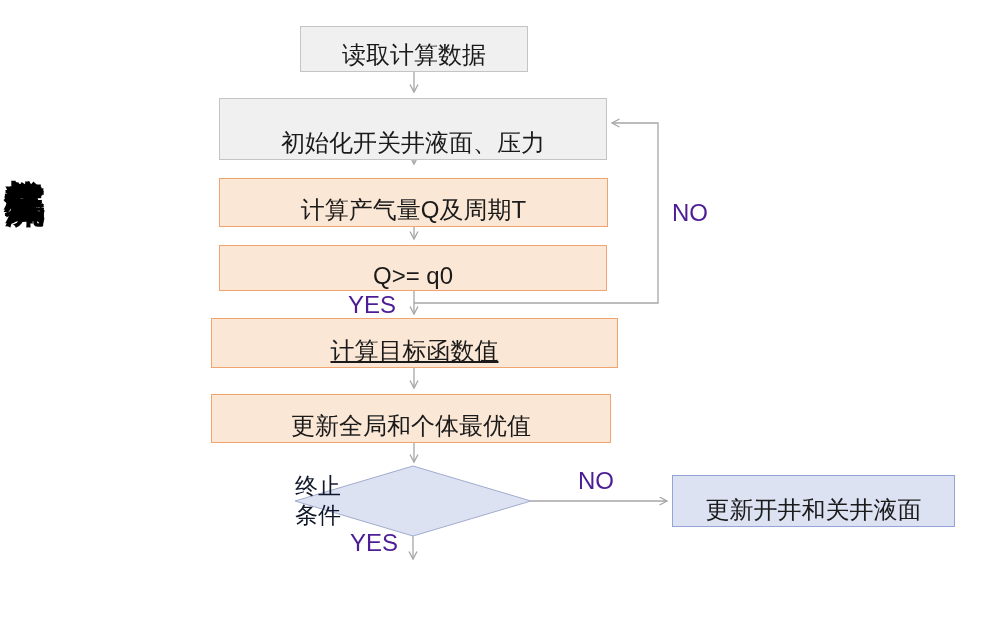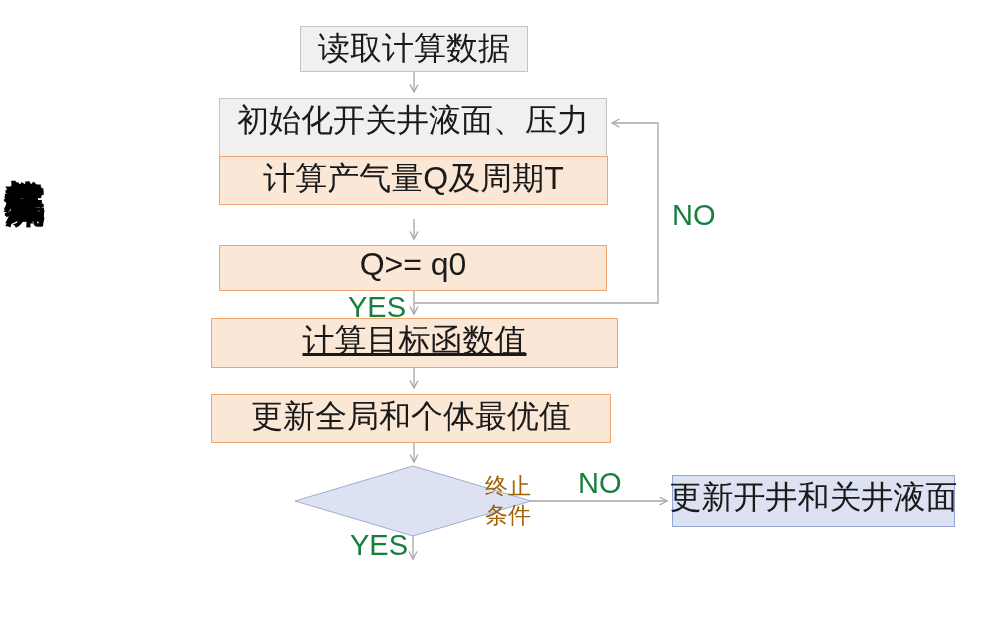--- a/index.html
+++ b/index.html
@@ -7,42 +7,42 @@
     position:relative; width:1007px; height:625px; background:#ffffff;
     font-family:"Liberation Sans","DejaVu Sans",sans-serif; overflow:hidden;
   }
   .vtitle {
     position:absolute; left:5px; top:147px;
     writing-mode:vertical-rl; text-orientation:upright;
     font-weight:bold; font-size:40px; line-height:1.0; letter-spacing:1px; color:#000;
   }
   .node {
     position:absolute; box-sizing:border-box;
-    display:flex; align-items:flex-start; justify-content:center;
-    font-size:32px; color:#1a1a1a; text-align:center; white-space:nowrap;
+    display:flex; align-items:flex-end; justify-content:center;
+    font-size:24px; color:#1a1a1a; text-align:center; white-space:nowrap;
   }
   .gray  { background:var(--gray-fill,#f0f0f0);  border:1px solid var(--gray-border,#c4c4c4); }
   .peach { background:var(--peach-fill,#fbe7d5); border:1px solid var(--peach-border,#f2a470); }
   .blue  { background:var(--blue-fill,#dde2f3);  border:1px solid var(--blue-border,#93a5d6); }
 
   .node-read         { left:300px; top:26px;  width:228px; height:46px; }
   .node-init         { left:219px; top:98px;  width:388px; height:62px; }
-  .node-calc-q       { left:219px; top:156px; width:389px; height:49px; }
+  .node-calc-q       { left:219px; top:178px; width:389px; height:49px; }
   .node-check-q      { left:219px; top:245px; width:388px; height:46px; }
   .node-objective    { left:211px; top:318px; width:407px; height:50px;text-decoration:underline; }
   .node-update-best  { left:211px; top:394px; width:400px; height:49px; }
   .node-output       { left:210px; top:564px; width:405px; height:44px; }
   .node-update-levels{ left:672px; top:475px; width:283px; height:52px; }
 
   .diamond-text {
     position:absolute; left:295px; top:464px; width:236px; height:74px;
-    display:flex; flex-direction:column; align-items:flex-end; justify-content:center;
-    font-size:23px; line-height:1.25; color:#a16207;
+    display:flex; flex-direction:column; align-items:flex-start; justify-content:center;
+    font-size:23px; line-height:1.25; color:#0f172a;
   }
-  .edge-label { position:absolute; font-size:29px; color:#15803d; }
+  .edge-label { position:absolute; font-size:24px; color:#4c1d95; }
   .label-no-loop { left:672px; top:199px; }
   .label-yes-q   { left:348px; top:291px; }
   .label-no-term { left:578px; top:467px; }
   .label-yes-term{ left:350px; top:529px; }
 
   svg.overlay { position:absolute; left:0; top:0; }
   .flow-line { fill:none; stroke:var(--line-color,#a6a6a6); stroke-width:1.3; }
   .diamond-shape { fill:var(--blue-fill,#dde2f3); stroke:var(--diamond-border,#a2abce); stroke-width:1; }
 </style>
 </head>

